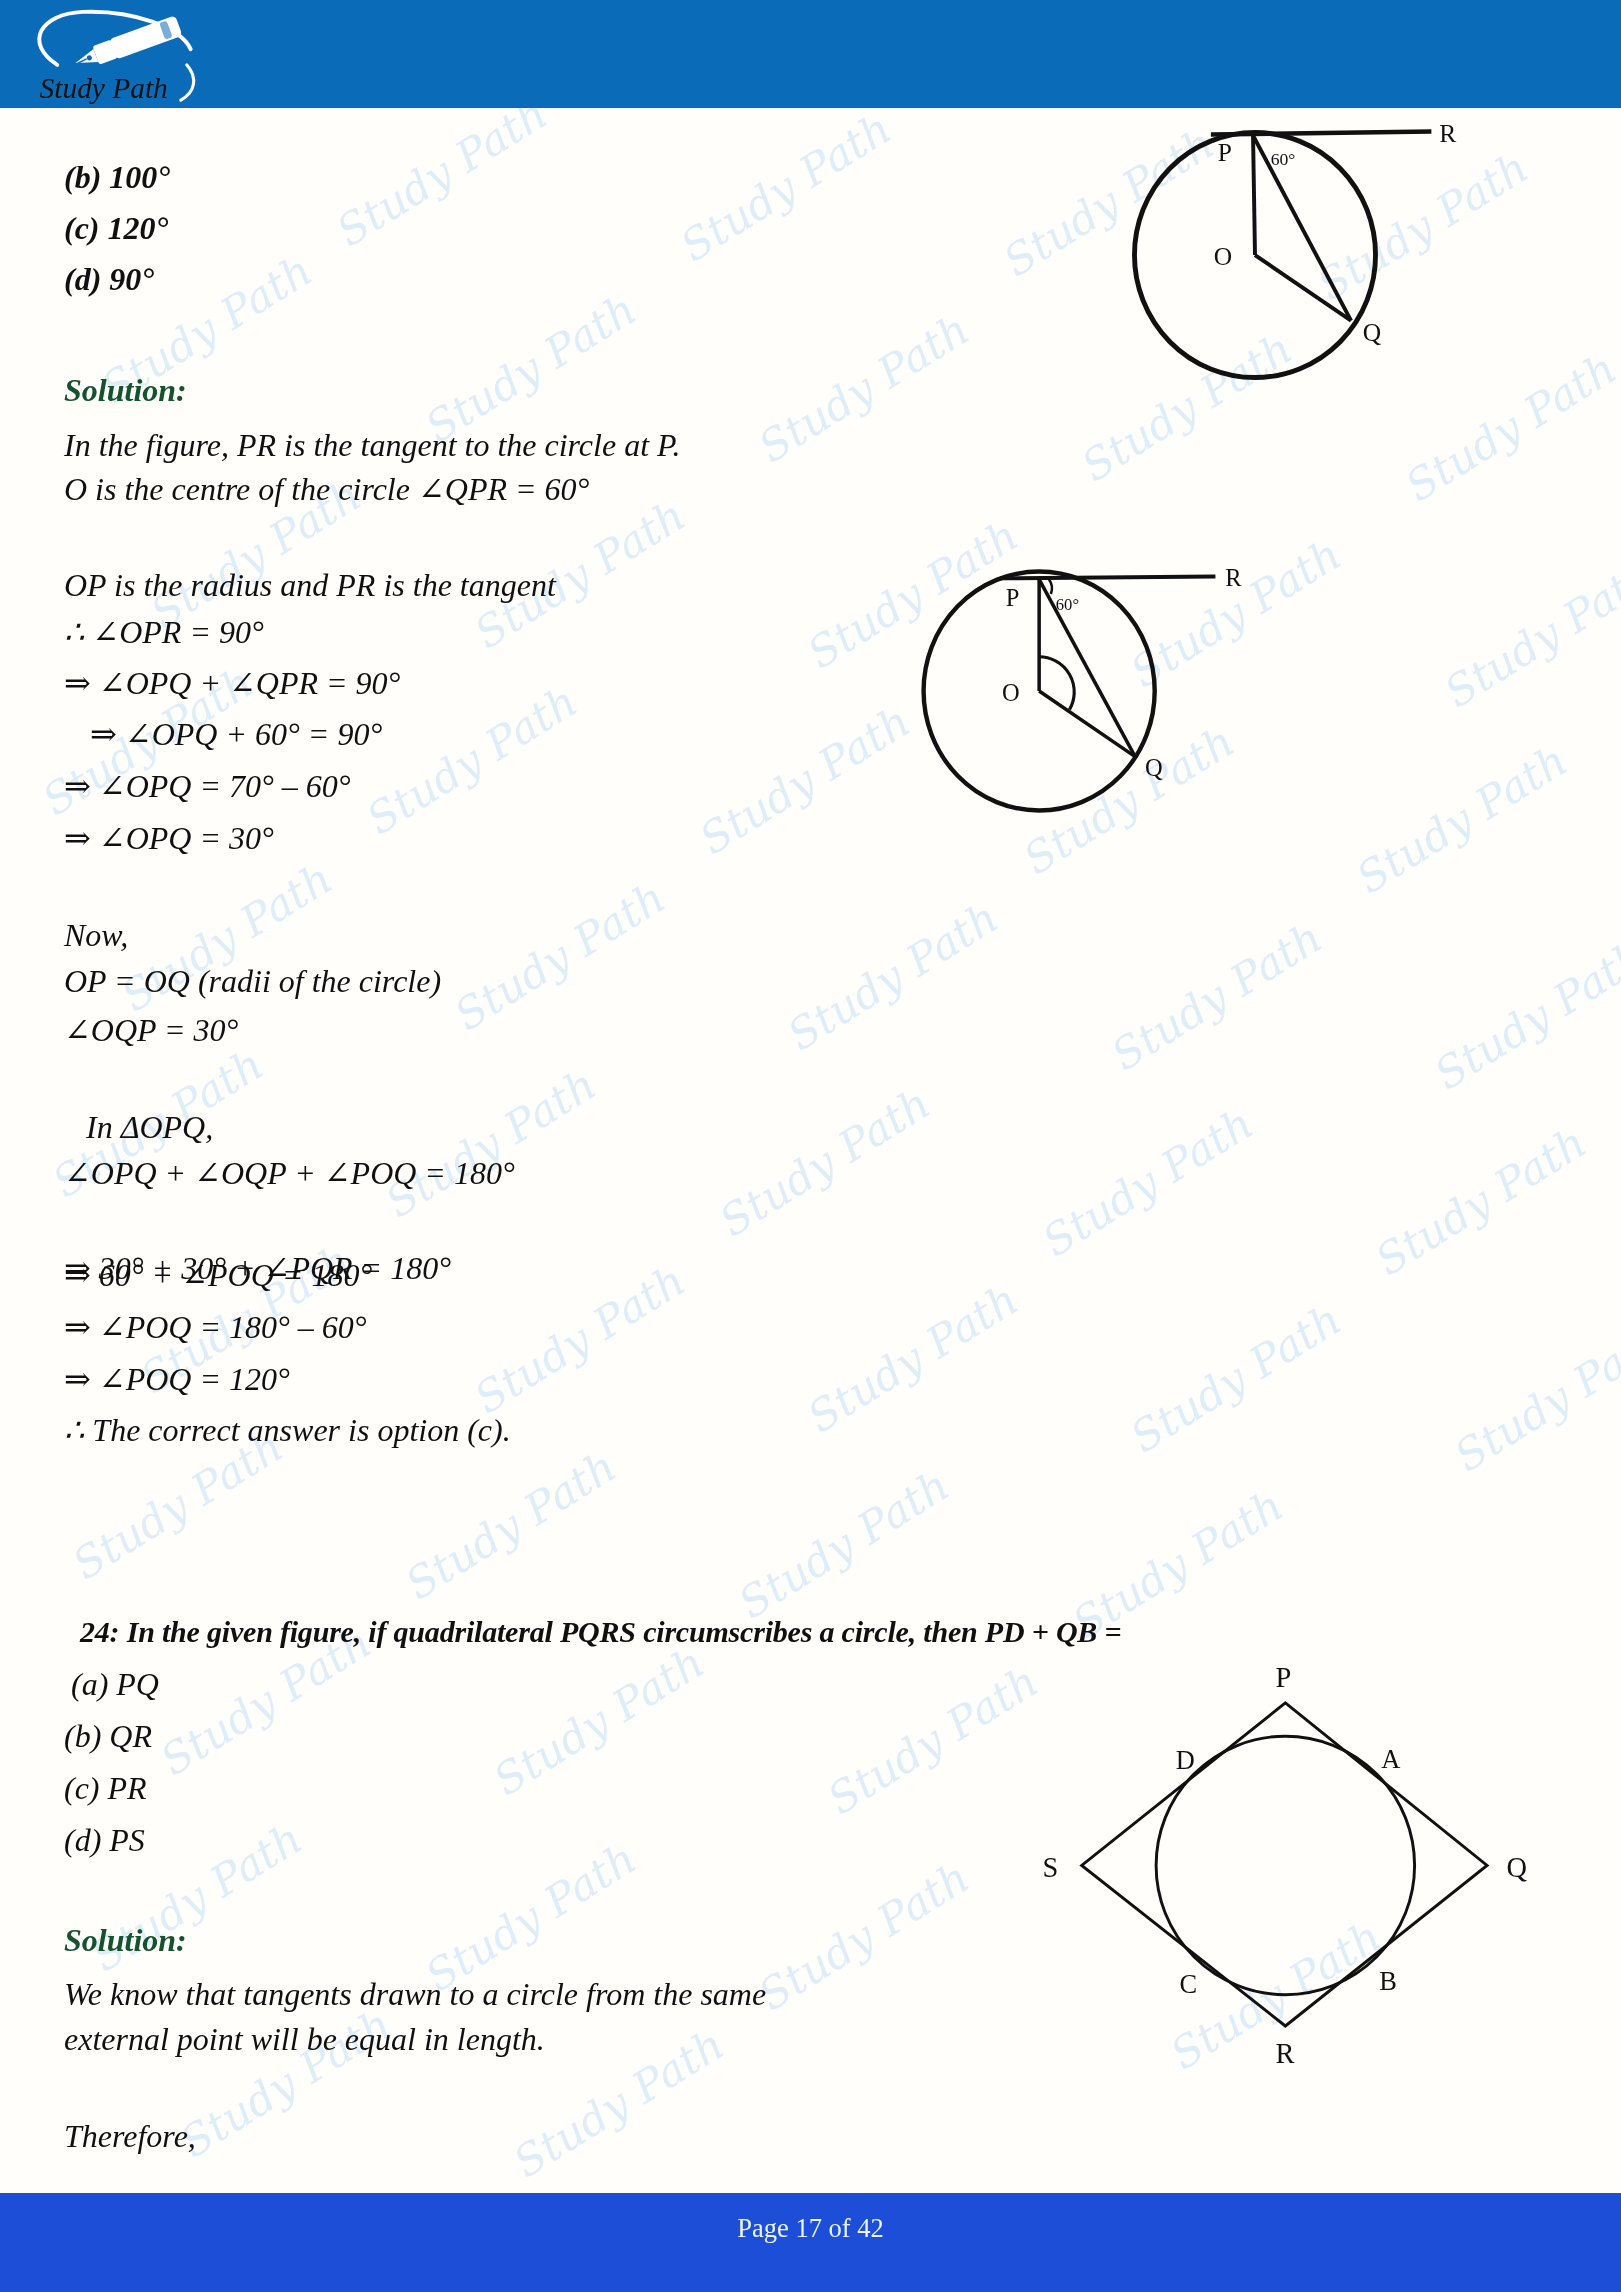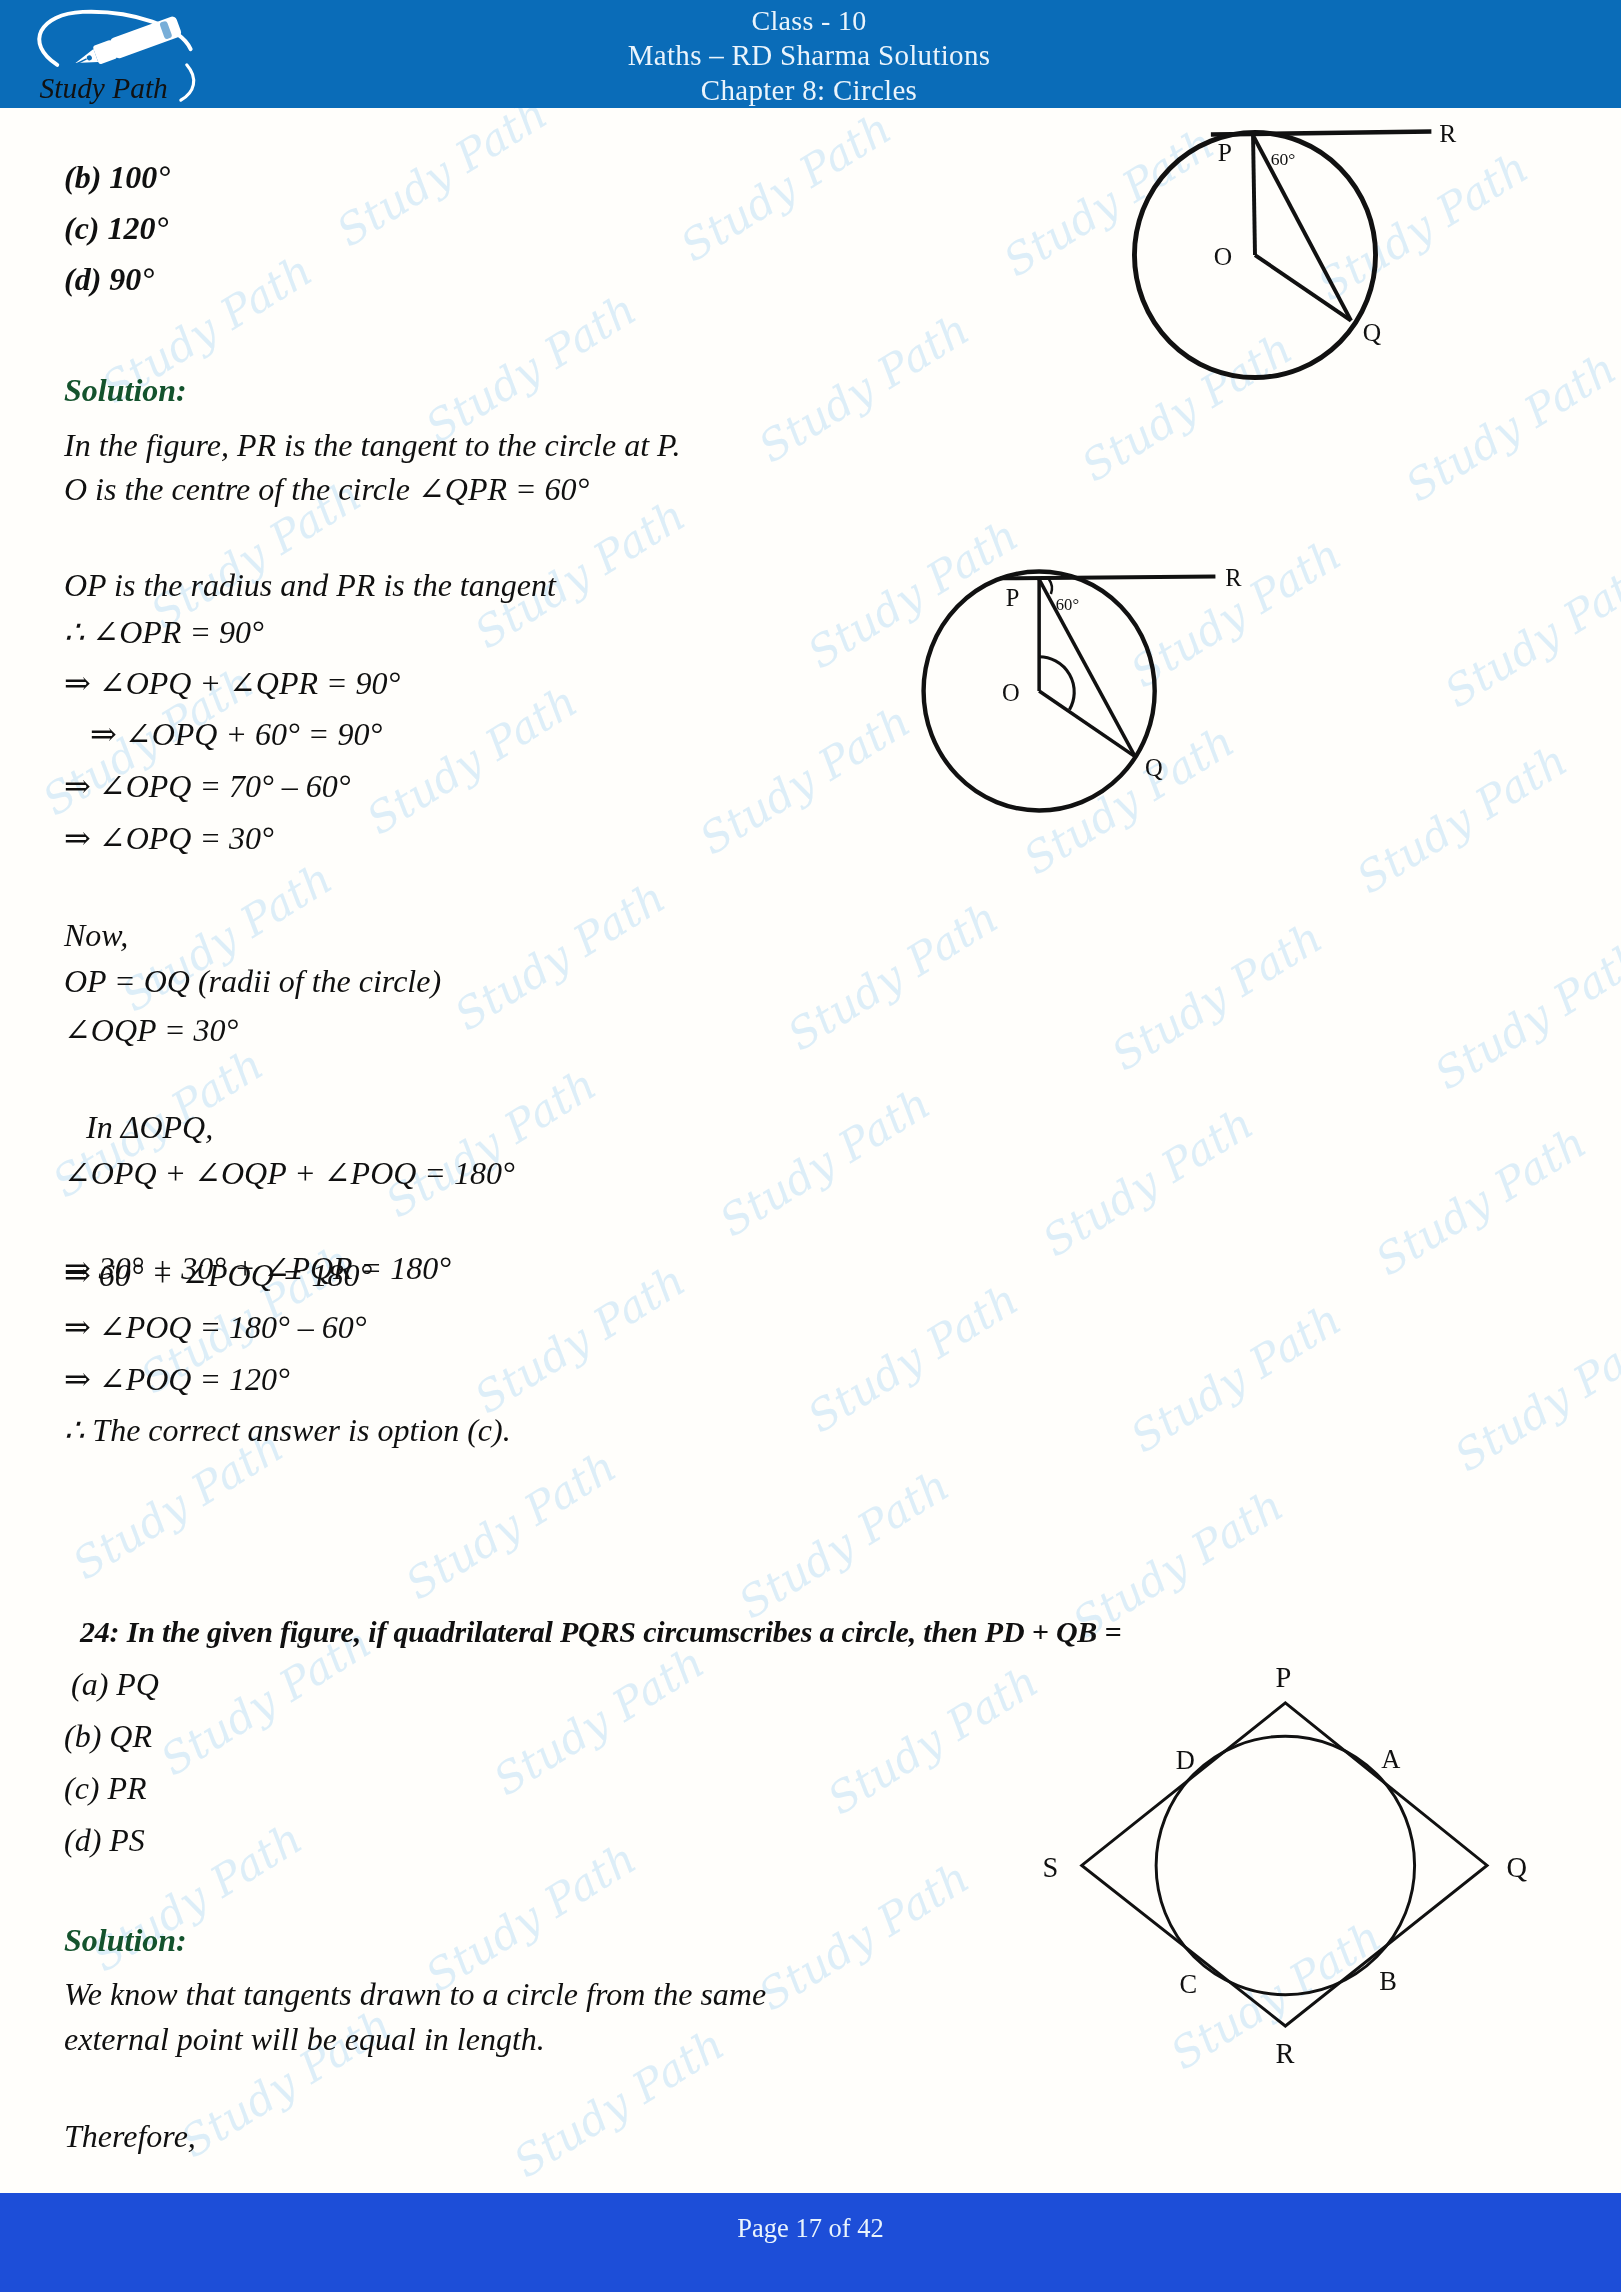--- a/index.html
+++ b/index.html
@@ -197,25 +197,20 @@
           <line x1="68" y1="45" x2="50" y2="47" stroke="#0a6cb8" stroke-width="1.6"></line>
           <circle cx="71" cy="45" r="2.6" fill="#0a6cb8"></circle>
           <rect x="150" y="36" width="8" height="18" rx="3" fill="#0a6cb8" opacity=".55"></rect>
         </g>
 
         <text class="flab" x="22" y="96" font-family="DejaVu Serif, serif" font-style="italic" font-size="30" fill="#ffffff">Study Path</text>
         <path d="M 172 62 C 184 76 180 90 166 98" fill="none" stroke="#ffffff" stroke-width="3.2" stroke-linecap="round"></path>
       </svg>
     </div>
 
-    <div class="header-titles">
-      <div class="ht ht-1">Class - 10</div>
-      <div class="ht ht-2">Maths – RD Sharma Solutions</div>
-      <div class="ht ht-3">Chapter 8: Circles</div>
-    </div>
   </div>
 
   <div class="content">
 
     <div class="txt opt" style="left:64px; top:161px;">(b) 100°</div>
     <div class="txt opt" style="left:64px; top:212px;">(c) 120°</div>
     <div class="txt opt" style="left:64px; top:263px;">(d) 90°</div>
 
     <div class="txt soln" style="left:64px; top:374px;">Solution:</div>
 

